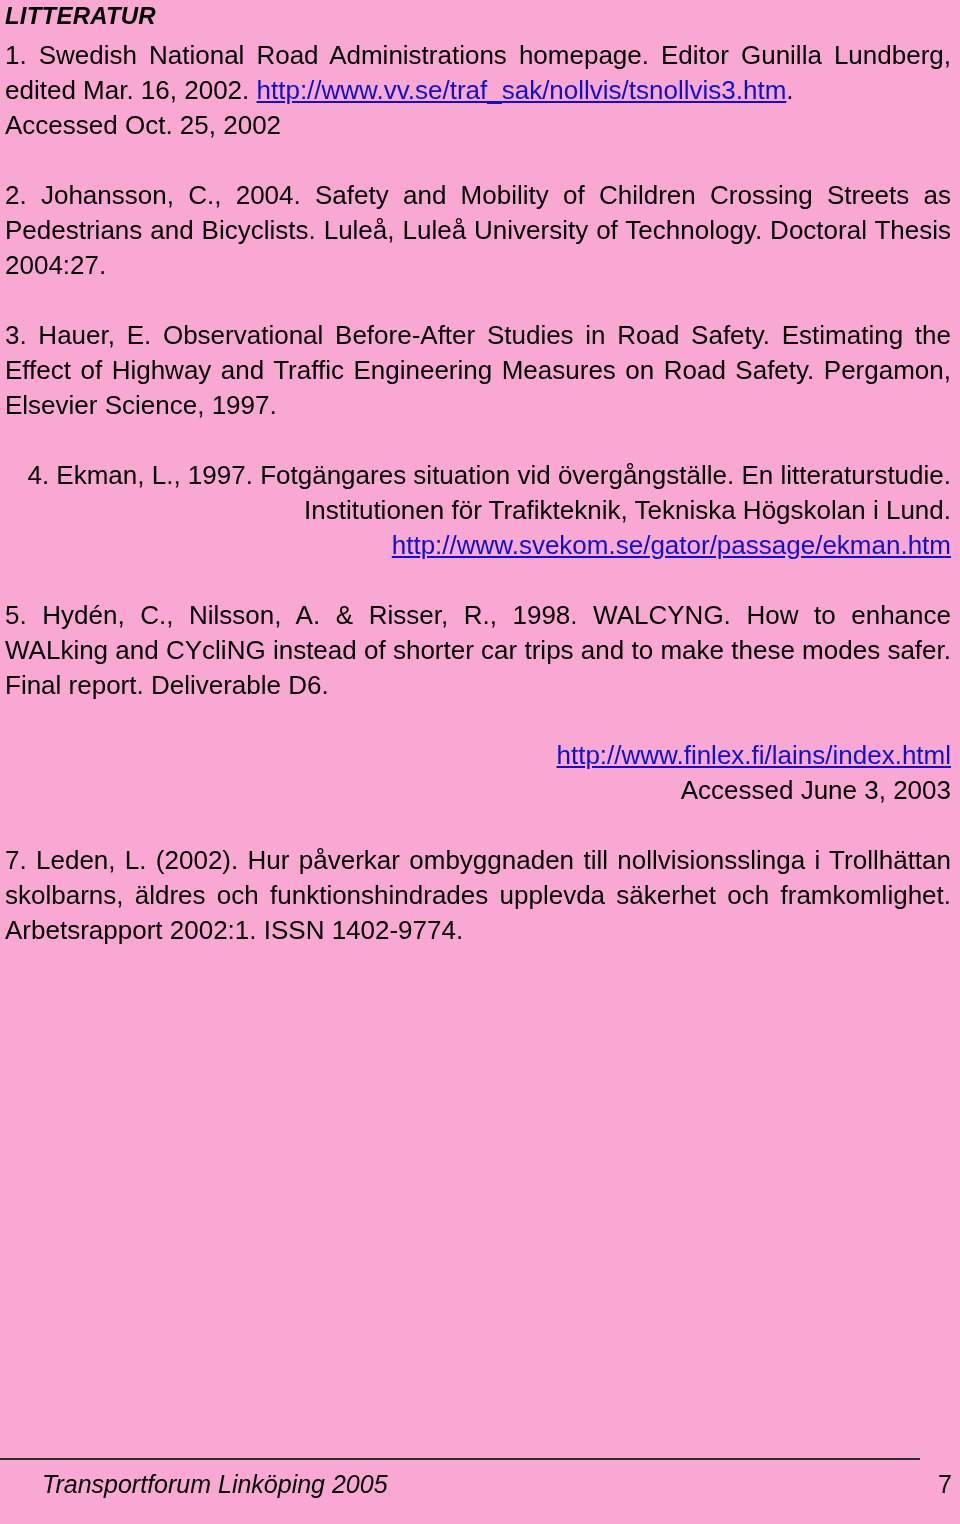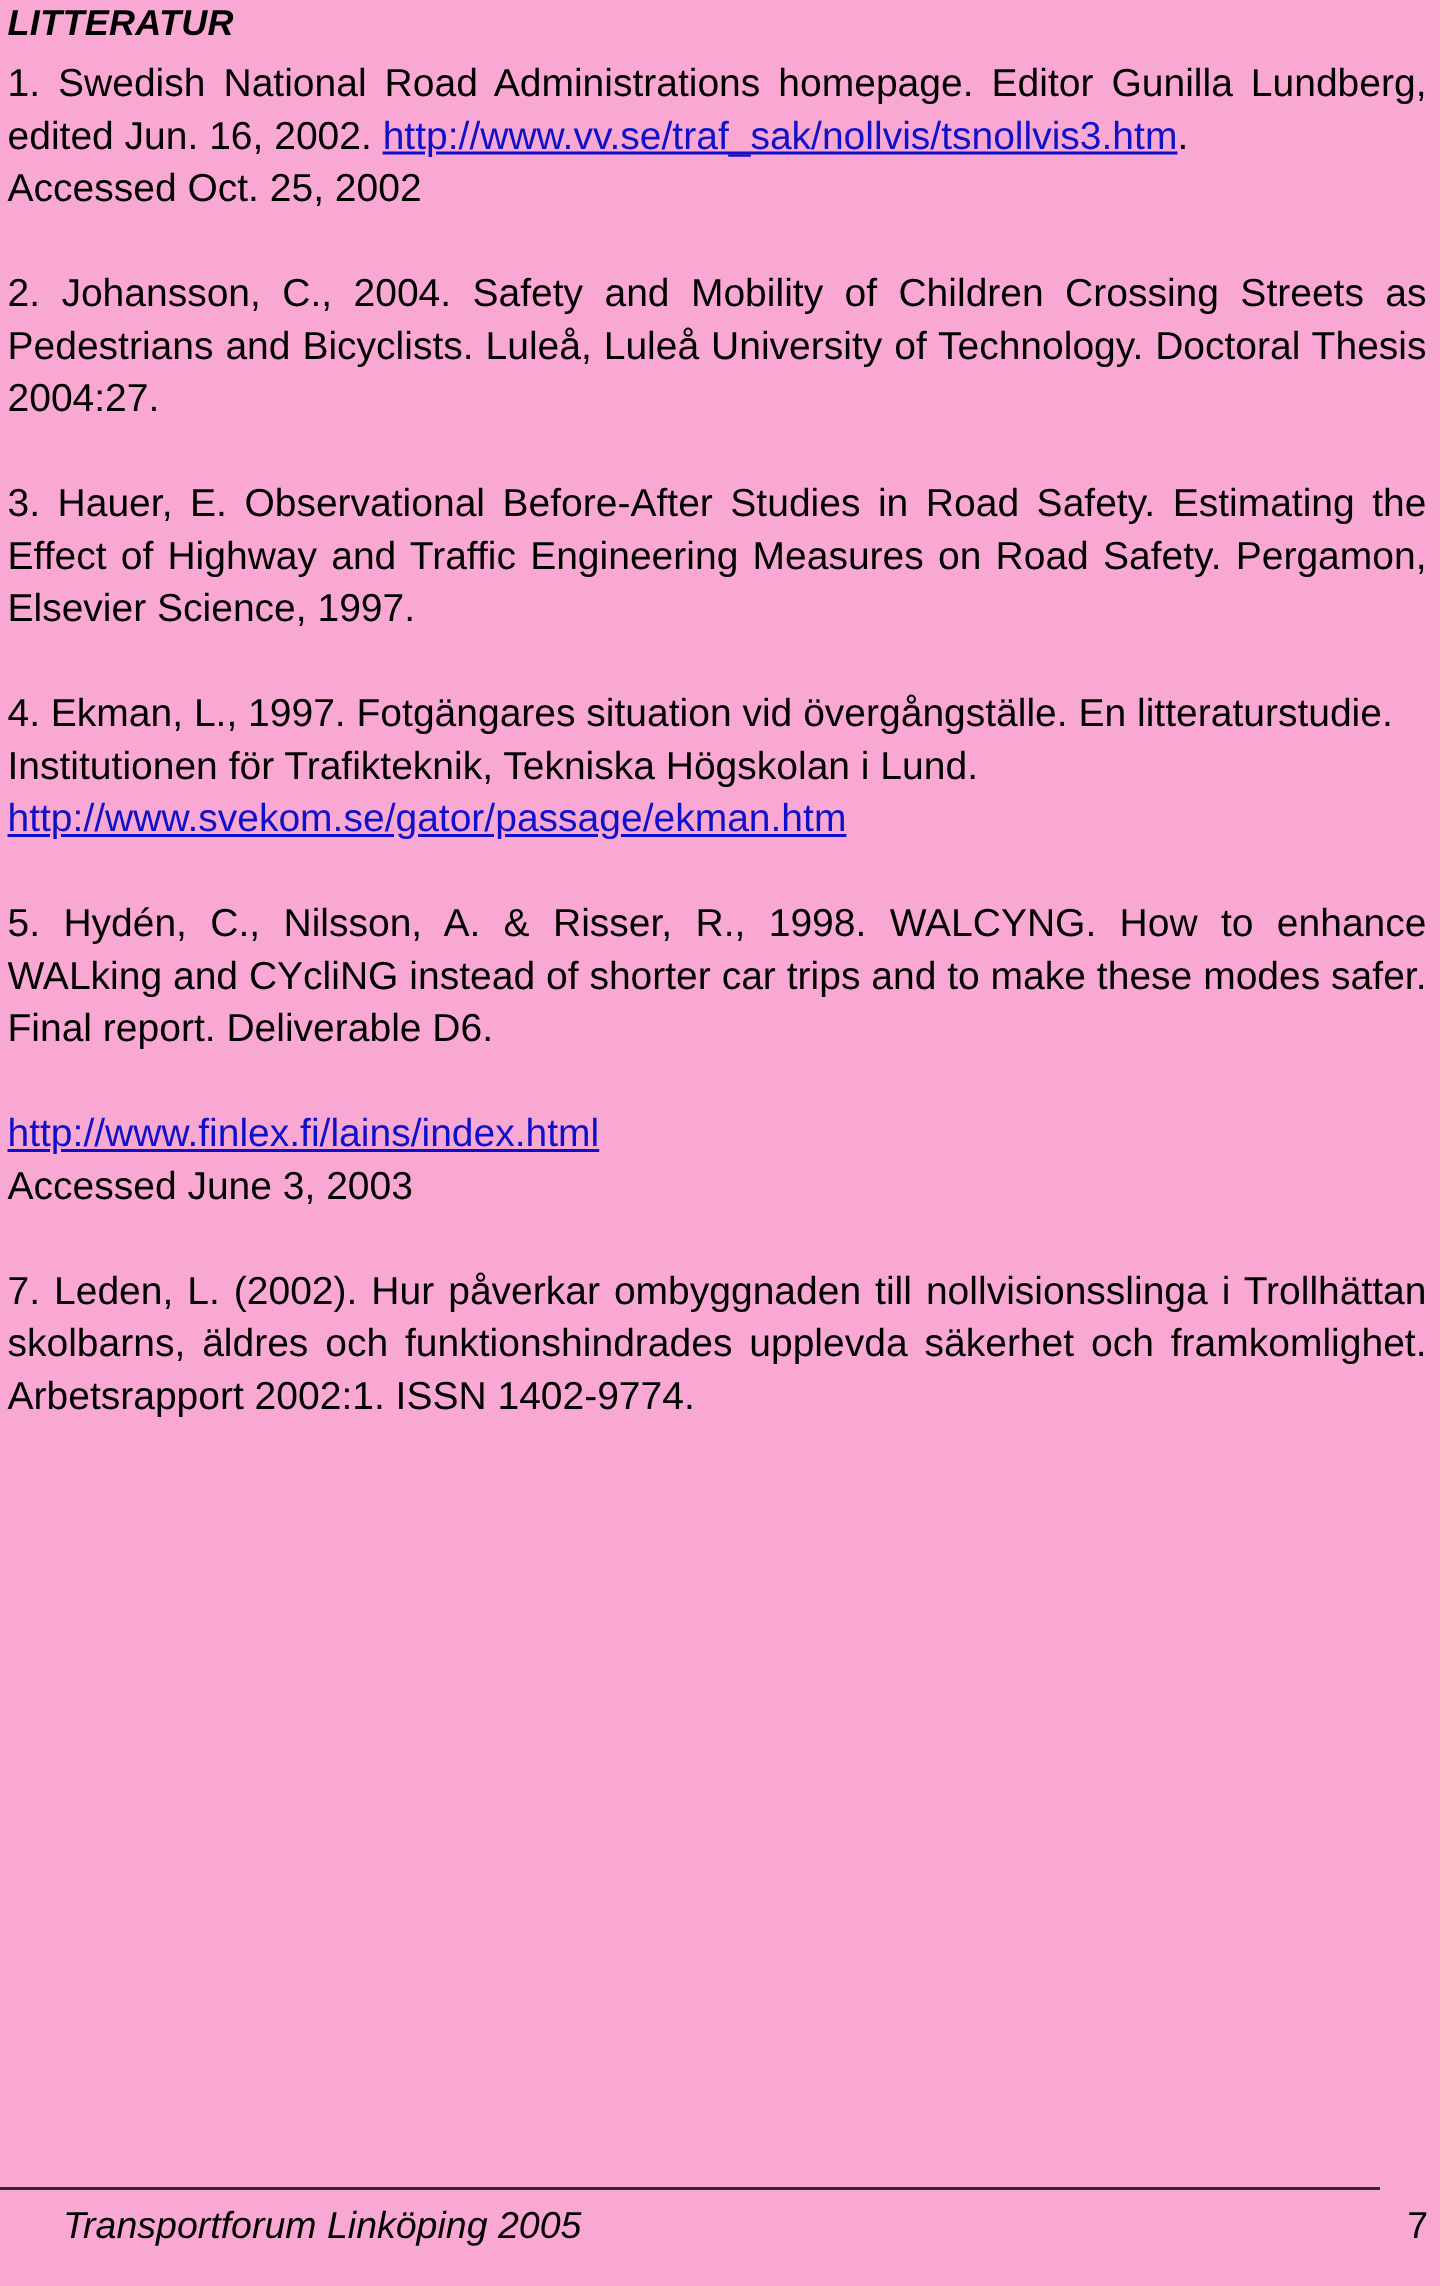--- a/index.html
+++ b/index.html
@@ -48,21 +48,21 @@
     margin: 0 0 35px 0;
     padding: 0;
     color: #000000;
     word-spacing: 0px;
   }
   .ref-item:last-child {
     margin-bottom: 0;
   }
   
   .ref-item.no-justify {
-    text-align: left;
+    text-align: right;
   }
   .ref-line {
     display: block;
   }
   a.doc-link,
   .doc-link {
     color: #1010C8;
     text-decoration-color: #1010C8;
     word-break: break-all;
   }
@@ -102,21 +102,21 @@
 <body>
 
 <div class="page">
 
   <div class="content">
 
     <h1 class="doc-heading">LITTERATUR</h1>
 
     <div class="ref-list">
 
-      <p class="ref-item"><span>1. Swedish National Road Administrations homepage. Editor Gunilla Lundberg, edited Jun. 16, 2002.</span> <a class="doc-link" href="#">http://www.vv.se/traf_sak/nollvis/tsnollvis3.htm</a><span>.</span> <span class="ref-line">Accessed Oct. 25, 2002</span></p>
+      <p class="ref-item"><span>1. Swedish National Road Administrations homepage. Editor Gunilla Lundberg, edited Mar. 16, 2002.</span> <a class="doc-link" href="#">http://www.vv.se/traf_sak/nollvis/tsnollvis3.htm</a><span>.</span> <span class="ref-line">Accessed Oct. 25, 2002</span></p>
 
       <p class="ref-item">2. Johansson, C., 2004. Safety and Mobility of Children Crossing Streets as Pedestrians and Bicyclists. Luleå, Luleå University of Technology. Doctoral Thesis 2004:27.</p>
 
       <p class="ref-item">3. Hauer, E. Observational Before-After Studies in Road Safety. Estimating the Effect of Highway and Traffic Engineering Measures on Road Safety. Pergamon, Elsevier Science, 1997.</p>
 
       <p class="ref-item no-justify"><span>4. Ekman, L., 1997. Fotgängares situation vid övergångställe. En litteraturstudie. Institutionen för Trafikteknik, Tekniska Högskolan i Lund.</span> <a class="doc-link ref-line" href="#">http://www.svekom.se/gator/passage/ekman.htm</a></p>
 
       <p class="ref-item">5. Hydén, C., Nilsson, A. &amp; Risser, R., 1998. WALCYNG. How to enhance WALking and CYcliNG instead of shorter car trips and to make these modes safer. Final report. Deliverable D6.</p>
 
       <p class="ref-item no-justify">

